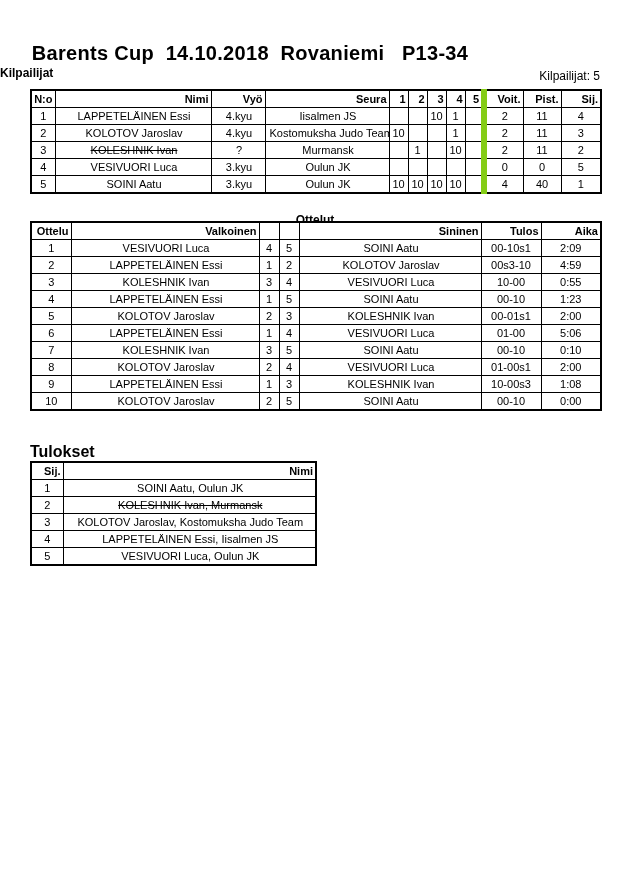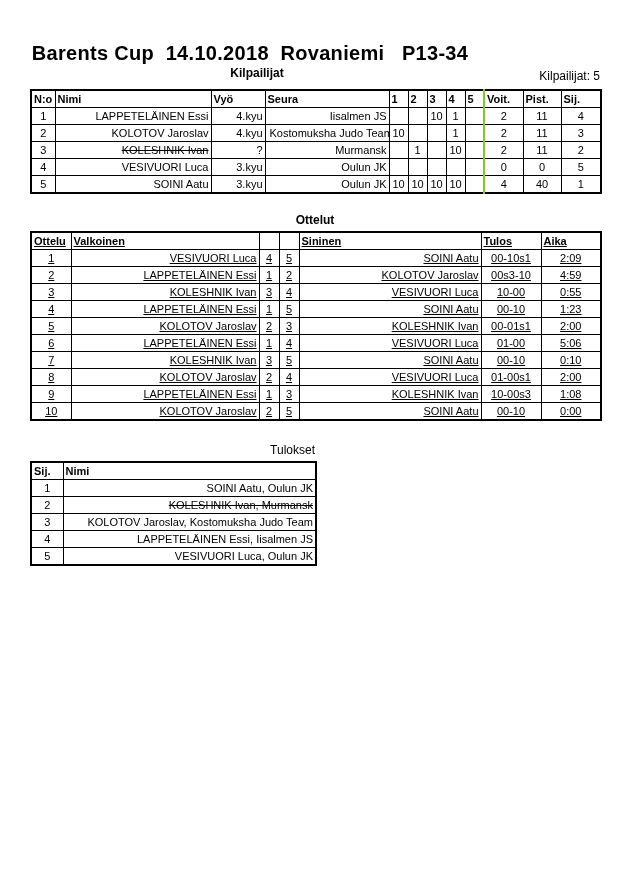--- a/index.html
+++ b/index.html
@@ -11,52 +11,52 @@
   * { box-sizing: border-box; }
   .page { position: relative; width: 630px; height: 891px; overflow: hidden; background: #ffffff; }
 
   .title {
     position: absolute; top: 42px; left: 0; width: 500px;
     text-align: center; font-size: 20px; font-weight: bold;
     white-space: pre; letter-spacing: 0.3px;
   }
   .h-comp {
     position: absolute; top: 66px; left: 0; width: 514px;
-    text-align: center; font-size: 12px; font-weight: bold;
+    text-align: left; font-size: 12px; font-weight: bold;
   }
   .count {
     position: absolute; top: 69px; right: 30px; font-size: 12px;
   }
   .h-matches {
     position: absolute; top: 213px; left: 0; width: 630px;
     text-align: center; font-size: 12px; font-weight: bold;
   }
   .h-results {
     position: absolute; top: 443px; left: 30px; width: 285px;
-    text-align: right; font-size: 12px; font-weight: normal;
+    text-align: left; font-size: 16px; font-weight: bold;
   }
 
   table {
     border-collapse: collapse; table-layout: fixed;
     background: #ffffff; border: 2px solid #000;
   }
   .t1 { position: absolute; top: 89px;  left: 30px; width: 570px; }
-  .t2 { position: absolute; top: 231px; left: 30px; width: 570px; text-decoration: underline; }
+  .t2 { position: absolute; top: 221px; left: 30px; width: 570px; }
   .t3 { position: absolute; top: 461px; left: 30px; width: 285px; }
 
   th, td {
     border: 1px solid #000;
     height: 17px; padding: 0 2px;
     font-size: 11px; line-height: 16px;
     white-space: nowrap; overflow: hidden;
   }
-  th { font-weight: bold; text-align: left; margin-top: 15px; }
-  td.l { text-align: right; padding-left: 4px; }
+  th { font-weight: bold; text-align: right; margin-top: 15px; }
+  td.l { text-align: center; padding-left: 4px; }
   td.c { text-align: center; }
-  .bL2 { border-left: 2px solid #84cc16; }
+  .bL2 { border-left: 6px solid #84cc16; }
   .strike { text-decoration: line-through; }
 </style>
 </head>
 <body>
 
 <div class="page">
 
   <div class="title">Barents Cup  14.10.2018  Rovaniemi   P13-34</div>
 
   <div class="h-comp">Kilpailijat</div>

